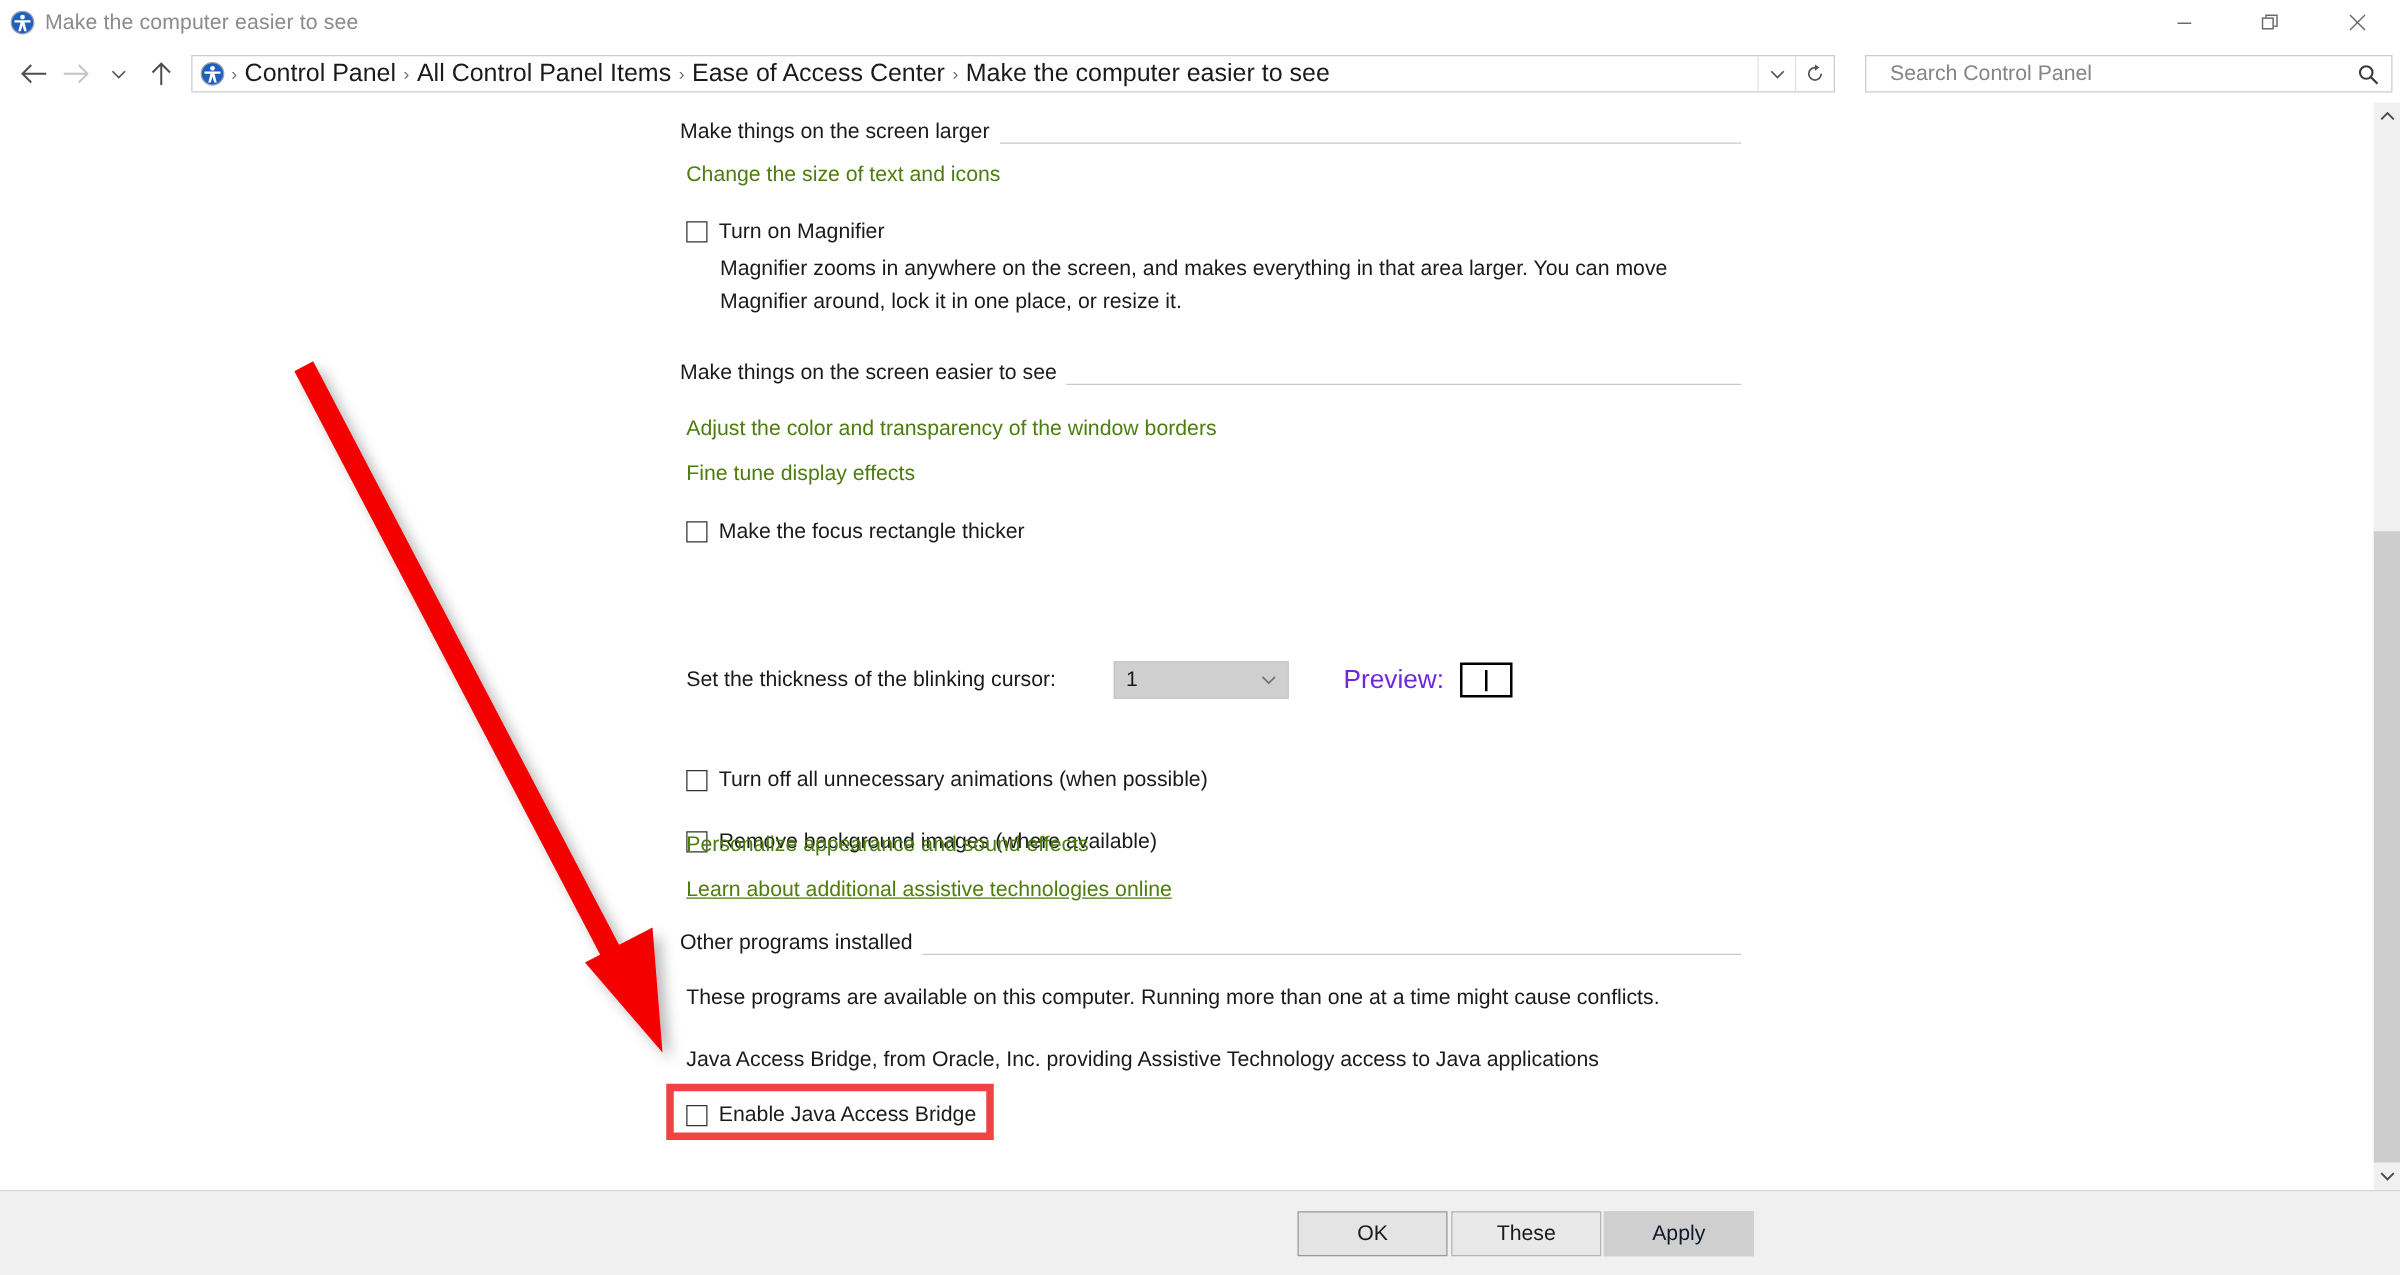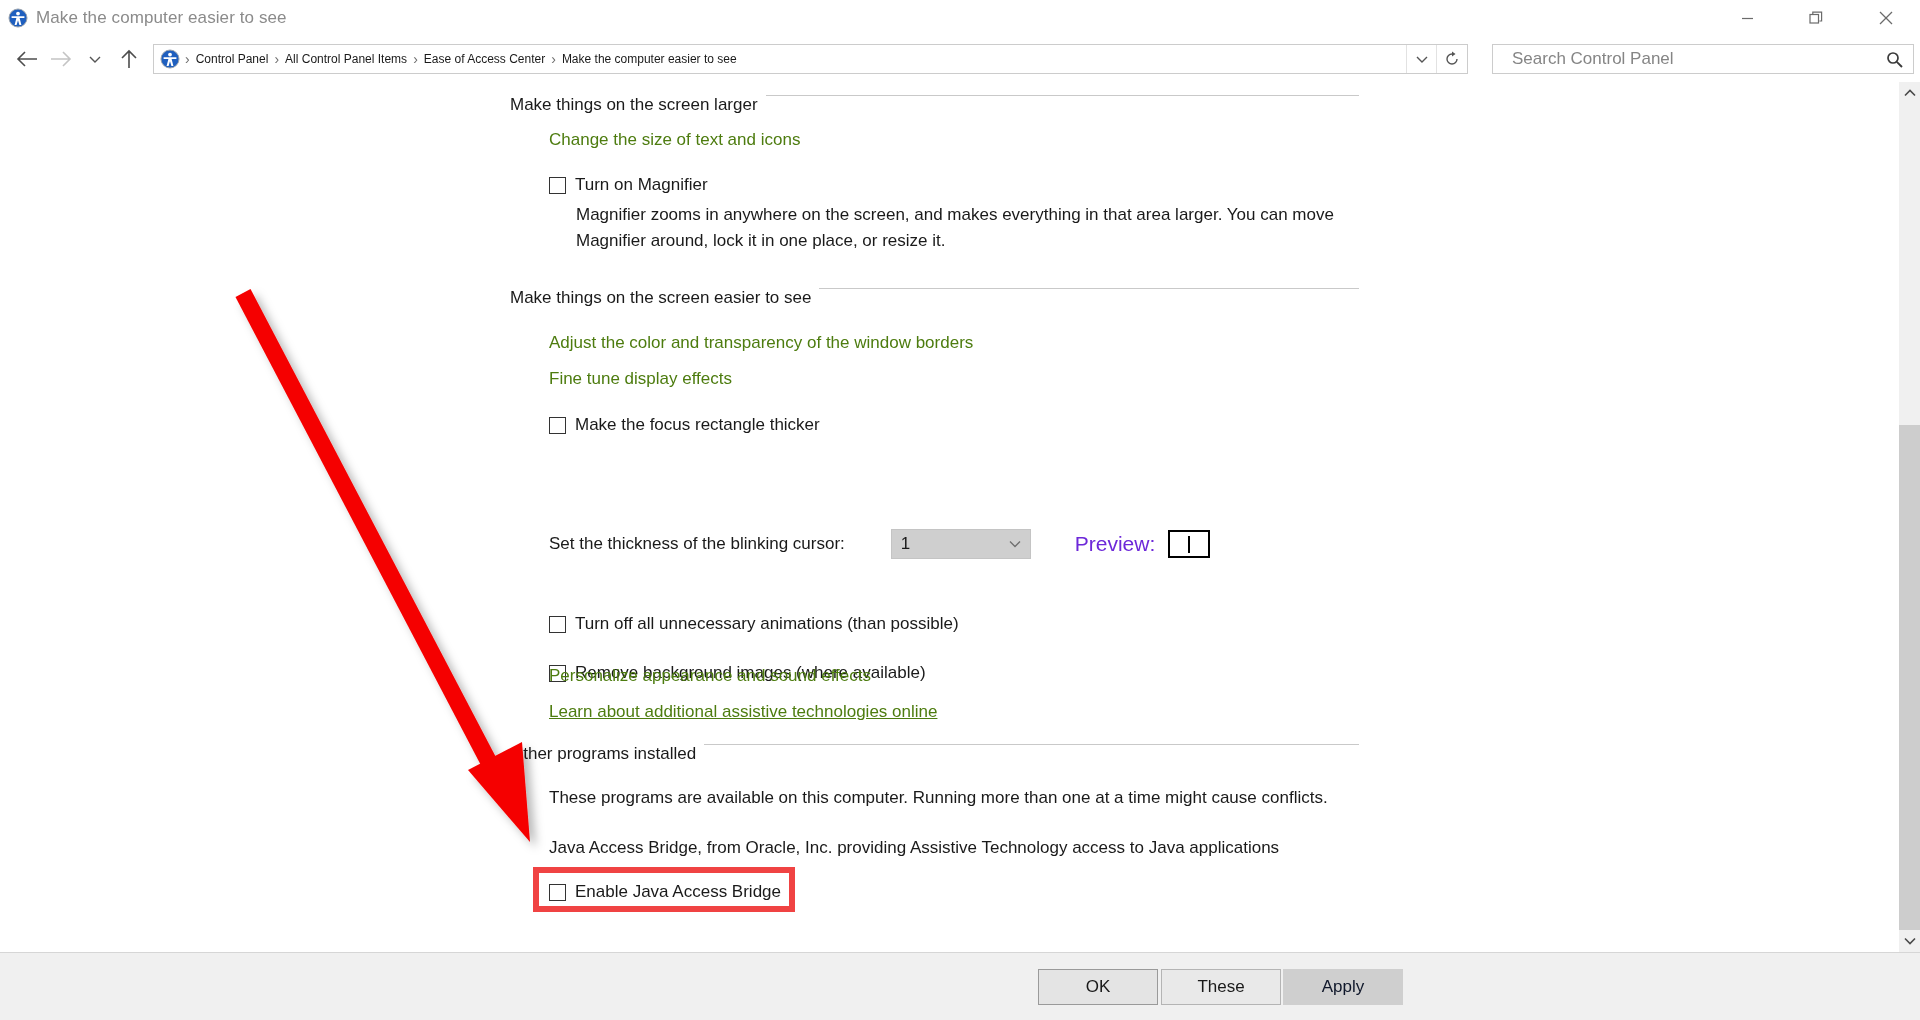--- a/index.html
+++ b/index.html
@@ -46,21 +46,21 @@
   .nav-btn svg { display: block; }
 
   .addrbox {
     position: absolute; left: 153px; top: 44px; width: 1315px; height: 30px;
     border: 1px solid #cccccc; background: #ffffff; display: flex;
     align-items: center;
   }
   .addr-icon { width: 20px; height: 20px; margin-left: 6px; flex: 0 0 auto; }
   .crumbs { display: flex; align-items: center; margin-left: 4px; overflow: hidden; }
   .crumb {
-    font-size: 12px; color: #1a1a1a; padding: 0 5px; white-space: nowrap;
+    font-size: 20px; color: #1a1a1a; padding: 0 5px; white-space: nowrap;
   }
   .crumb-sep {
     font-size: 14px; color: #6e6e6e; padding: 0 1px; line-height: 1;
   }
   .addr-right {
     margin-left: auto; display: flex; align-items: center; height: 100%;
   }
   .addr-chev {
     width: 30px; height: 100%; display: flex; align-items: center;
     justify-content: center; border-left: 1px solid #e2e2e2;
@@ -85,21 +85,21 @@
     margin-left: auto; margin-right: 10px; display: flex; align-items: center;
   }
 
   
   .content {
     position: absolute; left: 0; top: 82px; width: 1898px; height: 870px;
     background: #ffffff; overflow: hidden;
   }
   .group { position: absolute; left: 510px; }
   .group-head {
-    display: flex; align-items: flex-start; width: 849px;
+    display: flex; align-items: flex-end; width: 849px; margin-left: 34px;
   }
   .group-title {
     font-size: 17px; color: #1a1a1a; white-space: nowrap; padding-right: 8px;
   }
   .group-rule {
     flex: 1 1 auto; height: 1px; background: #c9c9c9;
   }
   .link {
     font-size: 17px; color: #4d7c0f; cursor: pointer; white-space: nowrap;
     display: inline-block;
@@ -301,21 +301,21 @@
       </svg>
     </div>
     <span class="preview-label" style="margin-left:44px;">Preview:</span>
     <div class="preview-box" style="margin-left:13px;">
       <span class="caret"></span>
     </div>
   </div>
 
   <div class="cbrow" style="position:absolute; left:549px; top:437px; margin-top:95px;">
     <span class="cbox"></span>
-    <span class="cblabel">Turn off all unnecessary animations (than possible)</span>
+    <span class="cblabel">Turn off all unnecessary animations (when possible)</span>
   </div>
 
   <div class="cbrow" style="position:absolute; left:549px; top:486px; margin-top:95px;">
     <span class="cbox"></span>
     <span class="cblabel">Remove background images (where available)</span>
   </div>
 
   <a class="link" style="position:absolute; left:549px; top:584px;">Personalize appearance and sound effects</a>
   <a class="link underline" style="position:absolute; left:549px; top:620px;">Learn about additional assistive technologies online</a>
 

